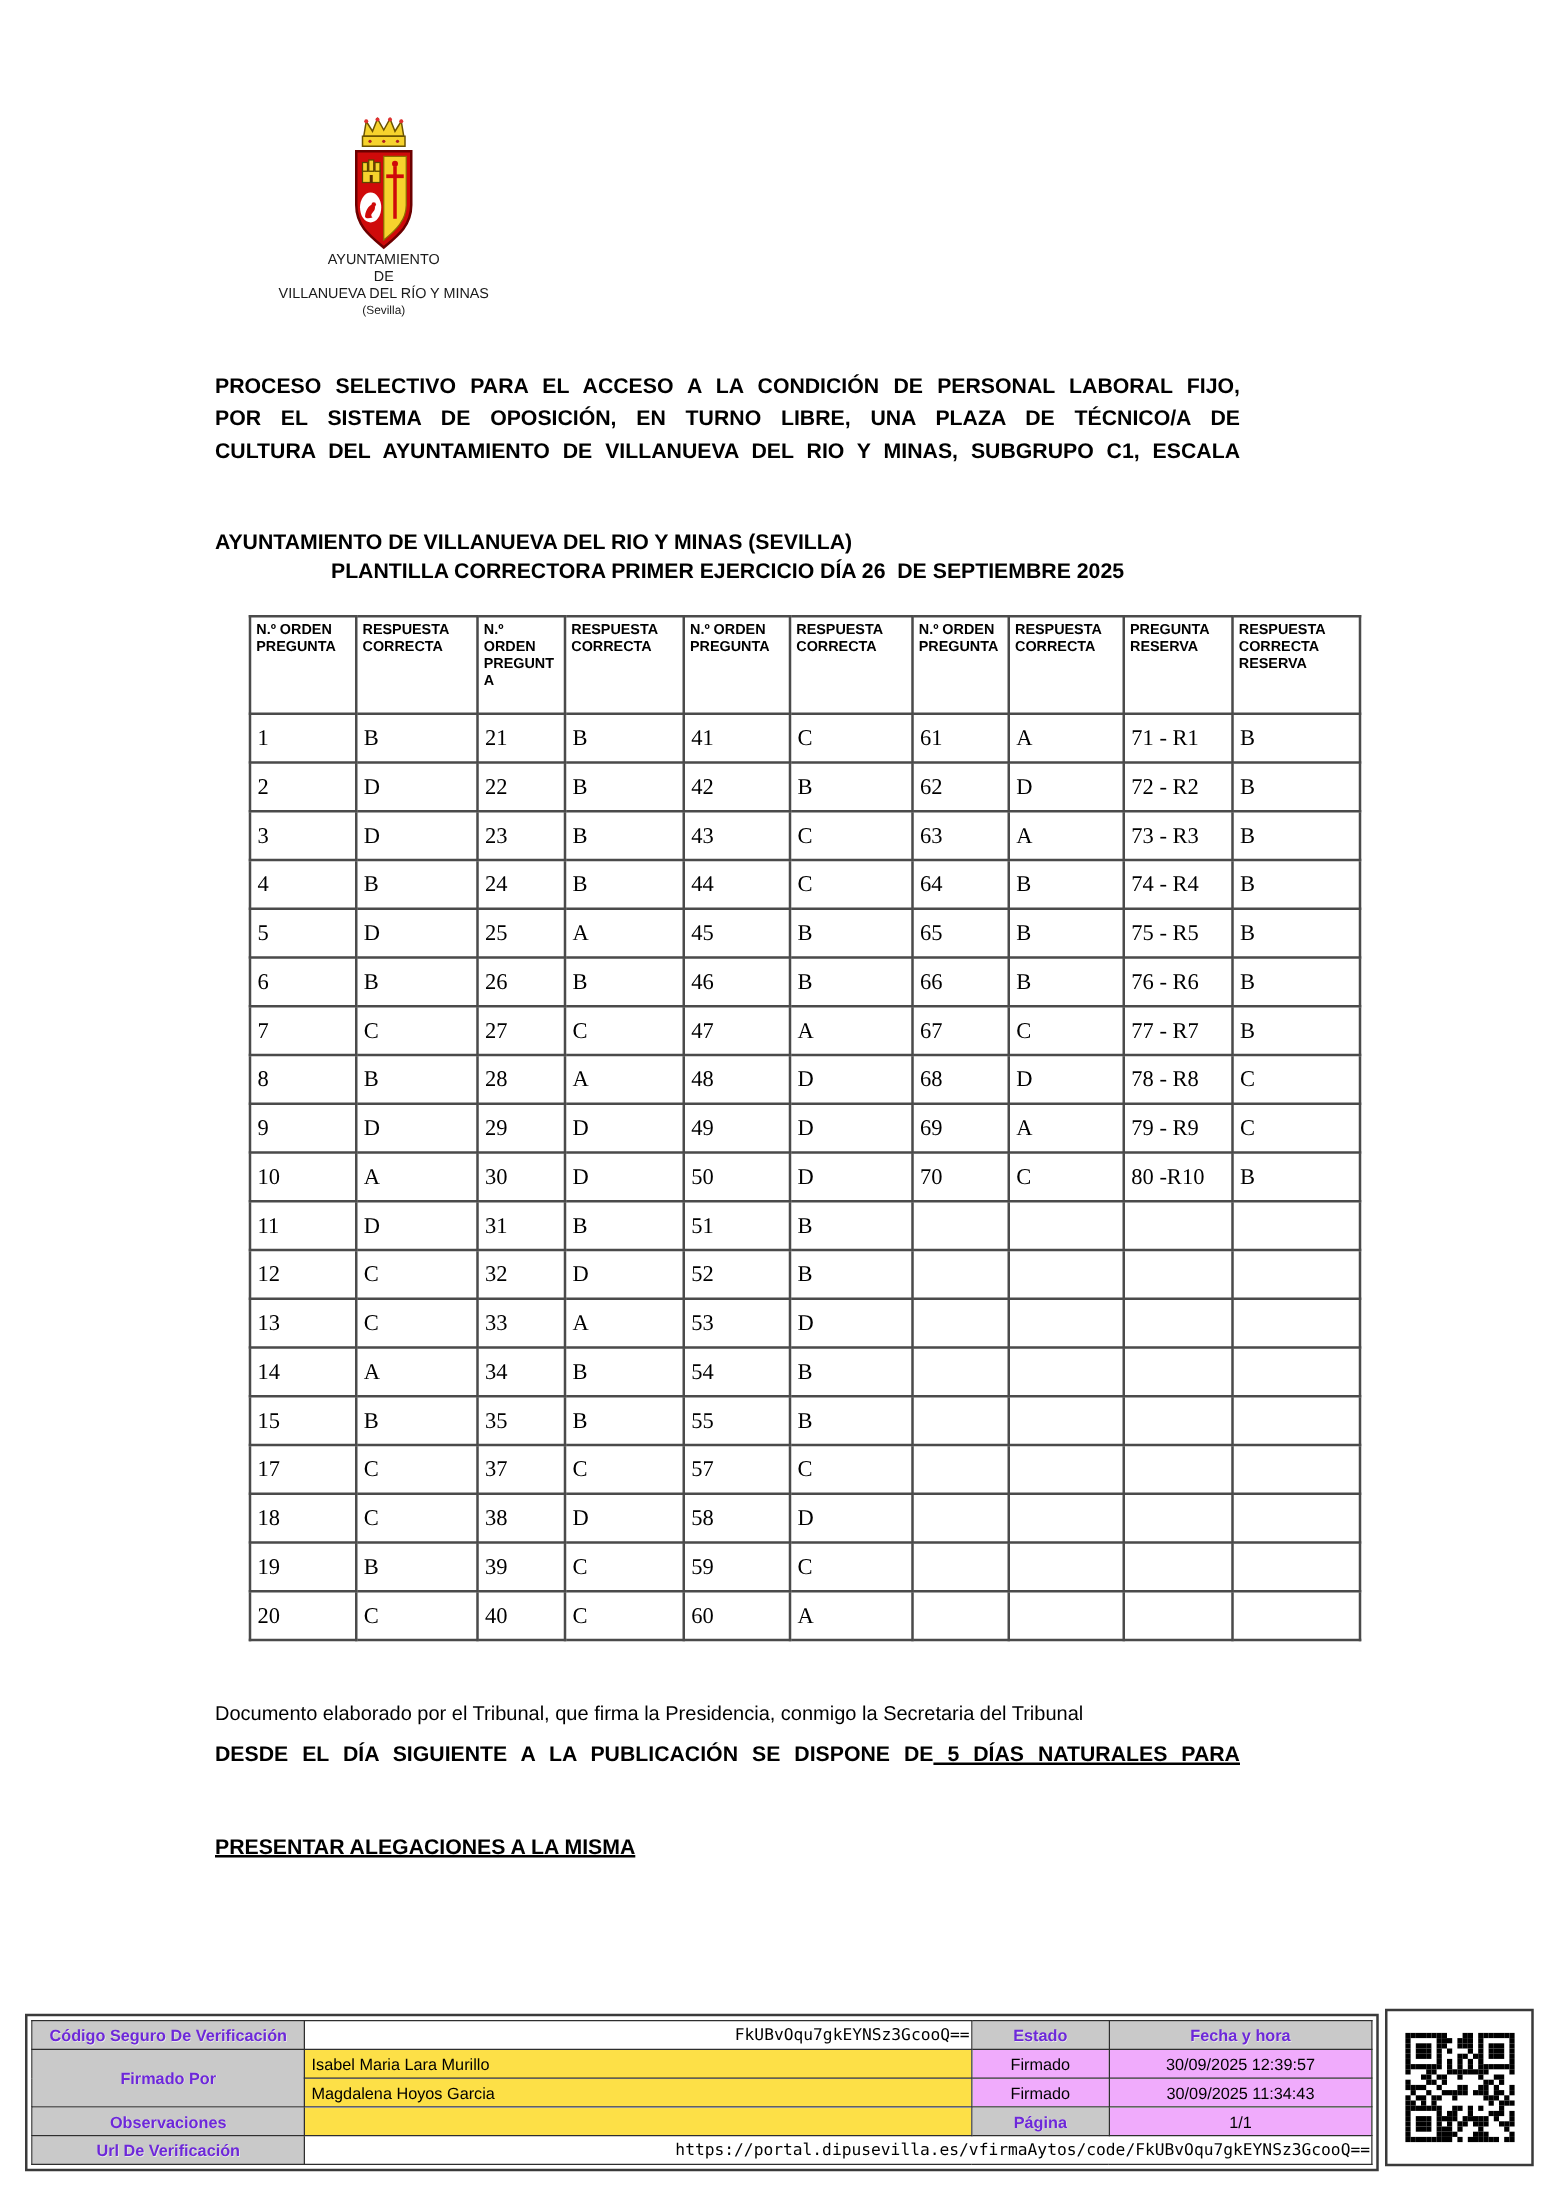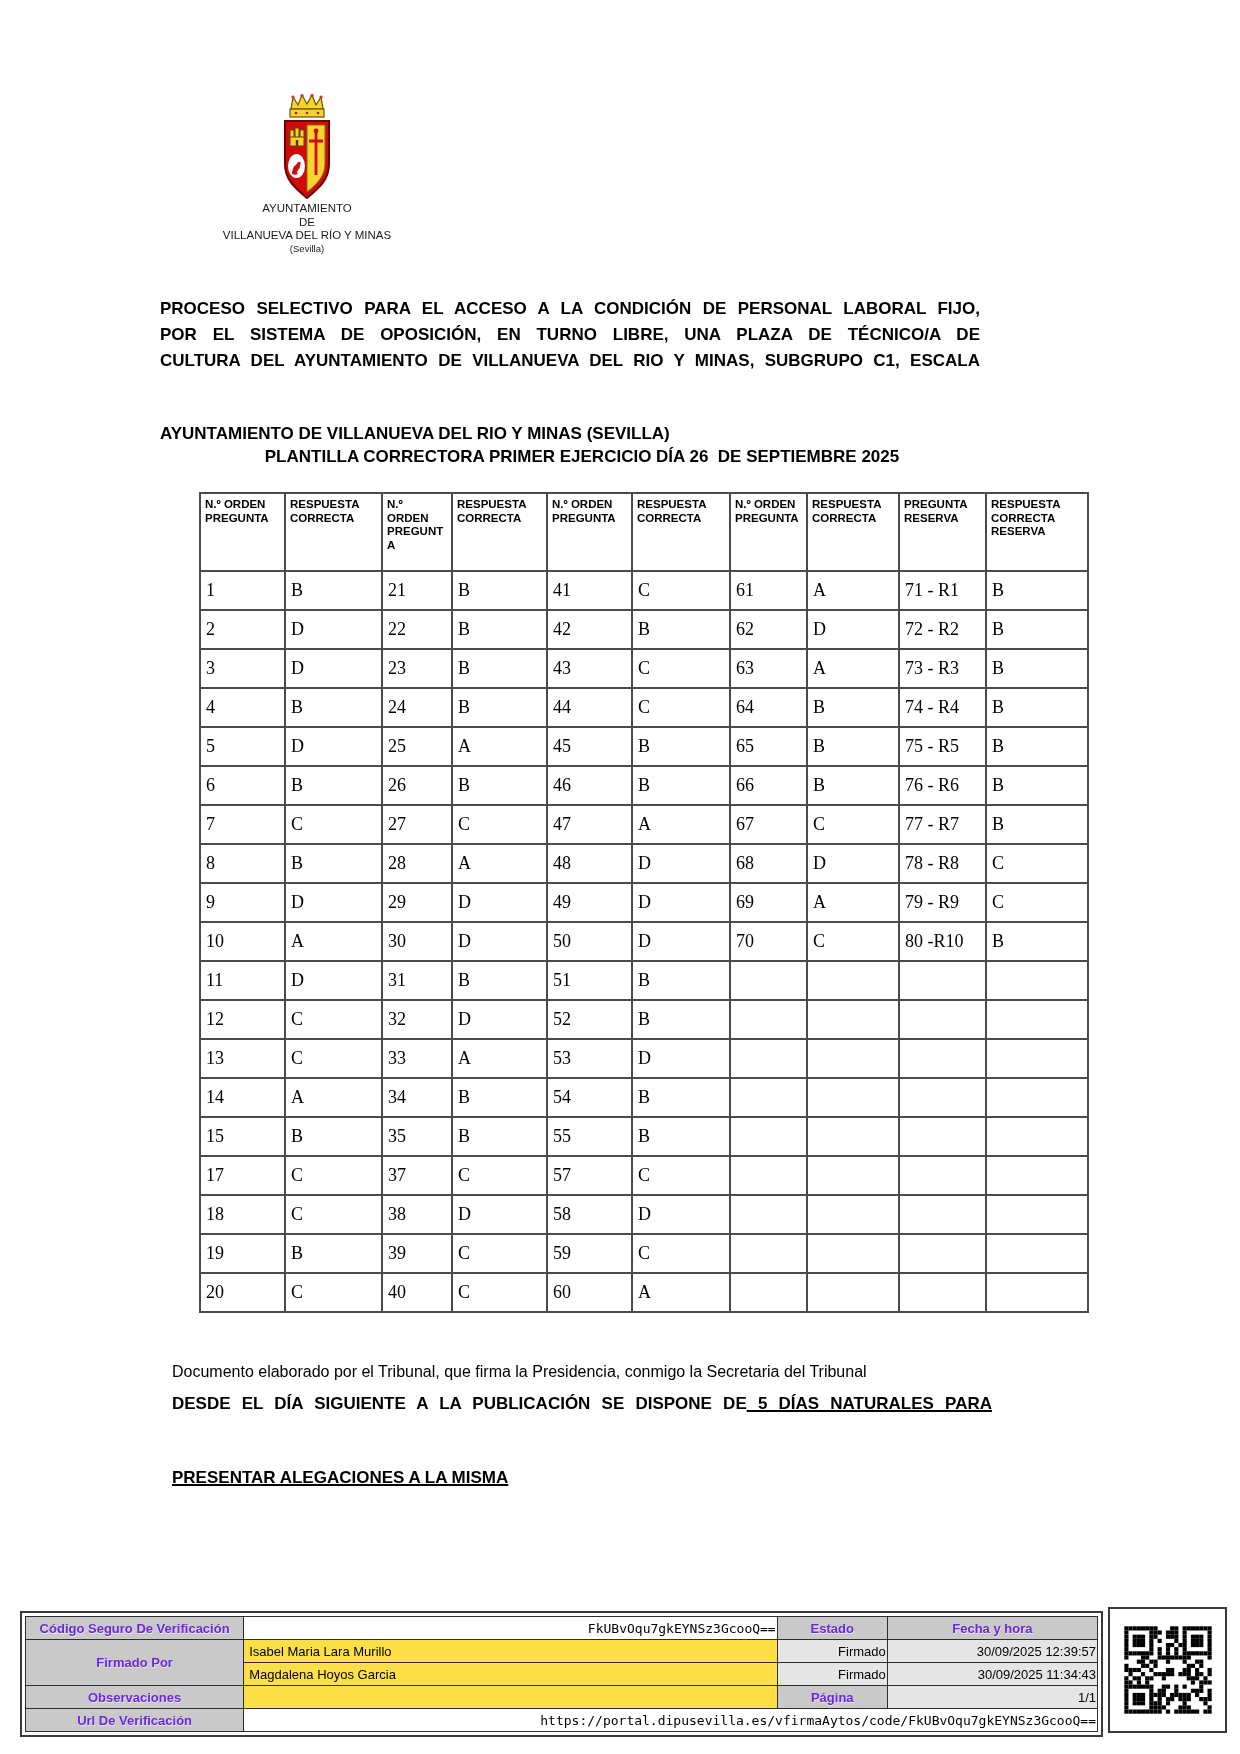--- a/index.html
+++ b/index.html
@@ -6,21 +6,21 @@
   .page{position:relative;width:1240px;height:1754px;background:#ffffff;overflow:hidden;
         font-family:"Liberation Sans",sans-serif;color:#000;}
 
   
   .logo-block{position:absolute;left:197px;top:92px;width:220px;text-align:center;}
   .logo-block svg{display:block;margin:0 auto;}
   .org{font-size:11.5px;line-height:13.5px;color:#1a1a1a;}
   .org.small{font-size:9.5px;line-height:12px;}
 
   
-  .title-par{position:absolute;left:160px;top:296px;width:820px;
+  .title-par{position:absolute;left:172px;top:296px;width:820px;
              font-weight:bold;font-size:17px;line-height:26px;}
   .jline{text-align:justify;text-align-last:justify;}
   .lline{text-align:left;margin-top:47px;}
   .subtitle{position:absolute;left:172px;top:447px;width:820px;text-align:center;
             font-weight:bold;font-size:17px;white-space:pre-wrap;}
 
   
   .answers{position:absolute;left:199px;top:492px;width:888px;
            border-collapse:collapse;table-layout:fixed;}
   .answers th,.answers td{border:2px solid #4a4a4a;background:#fff;}
@@ -37,21 +37,21 @@
   .ul{text-decoration:underline;text-decoration-thickness:2px;}
 
   
   .footer-box{position:absolute;left:20px;top:1611px;width:1083px;height:126px;
               border:2px solid #3a3a3a;box-sizing:border-box;padding:3px;background:#fff;}
   .ftable{width:100%;height:100%;border-collapse:collapse;table-layout:fixed;}
   .ftable td{border:1.5px solid #2e2e2e;font-size:13px;overflow:hidden;white-space:nowrap;}
   .flabel{background:#c9c9c9;text-align:center;font-weight:bold;color:#6d28d9;
           text-shadow:0.5px 0.5px 0 #e8e8e8;}
   .fname{background:#fde047;text-align:left;padding-left:5px;}
-  .fcenter{background:#e5e5e5;text-align:right;}
+  .fcenter{background:#f0abfc;text-align:center;}
   .fmono{background:#fff;text-align:right;
          font-family:"DejaVu Sans Mono","Liberation Mono",monospace;font-size:13.5px;}
 
   .qr-box{position:absolute;left:1108px;top:1607px;width:119px;height:126px;
           border:2px solid #3a3a3a;box-sizing:border-box;background:#fff;
           display:flex;align-items:center;justify-content:center;}
 </style>
 </head>
 <body>
 

